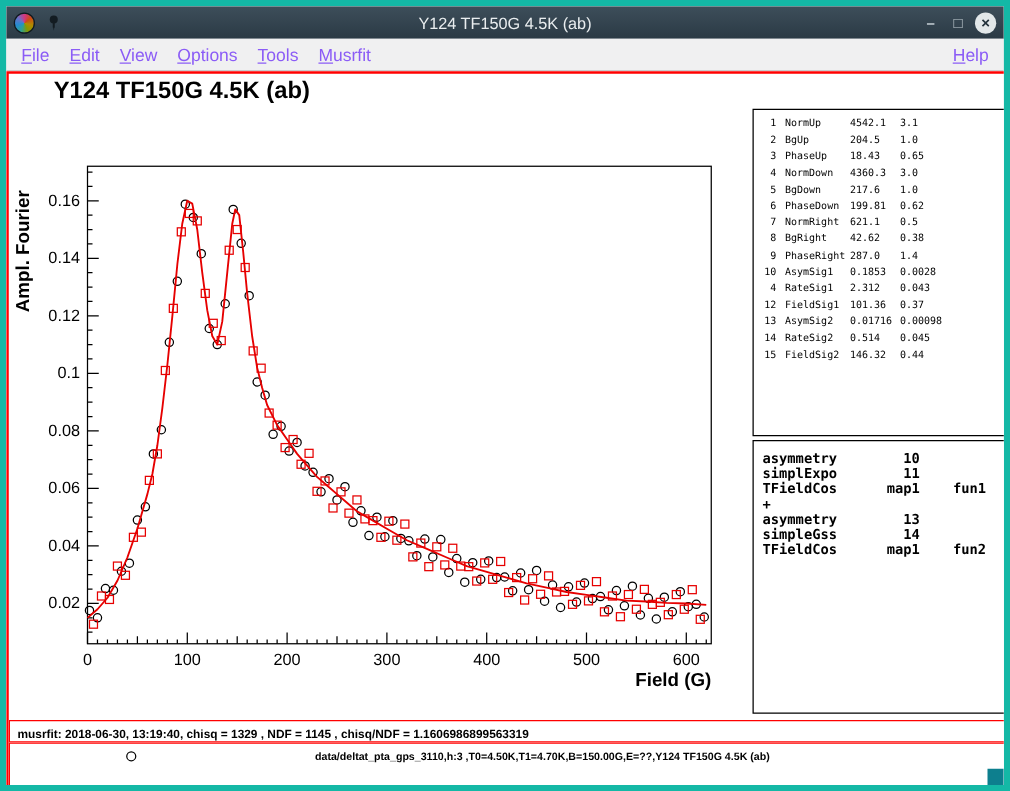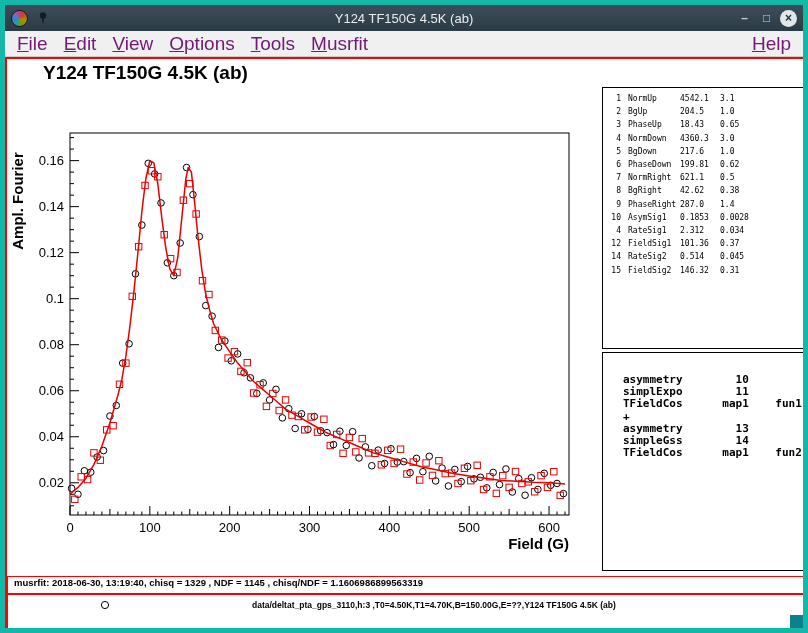--- a/index.html
+++ b/index.html
@@ -13,22 +13,22 @@
               background:conic-gradient(#d33682,#cb4b16,#b58900,#859900,#2aa198,#268bd2,#6c71c4,#d33682);
               border:1px solid #101a20;}
   .tb-pin{margin-left:9px;flex:0 0 auto;}
   .tb-title{position:absolute;left:120px;right:120px;text-align:center;color:#e9edef;font-size:13px;pointer-events:none;}
   .tb-btns{margin-left:auto;display:flex;align-items:center;gap:5px;margin-right:6px;}
   .tb-btn{width:17px;height:17px;display:flex;align-items:center;justify-content:center;
           color:#c3cdd3;font-size:12px;font-weight:bold;cursor:default;}
   .tb-btn.close{background:#e2e7e9;color:#22313b;border-radius:50%;font-size:12px;}
   
   .menubar{position:absolute;top:26px;left:0;width:100%;height:26px;background:#f0f0f1;
-           border-bottom:1px solid #c9cacb;display:flex;align-items:center;font-size:19px;
-           color:#701a75;box-sizing:border-box;padding:0 4px;}
+           border-bottom:1px solid #c9cacb;display:flex;align-items:center;font-size:14px;
+           color:#8b5cf6;box-sizing:border-box;padding:0 4px;}
   .menu-item{padding:3px 8px;}
   .menu-item u{text-decoration:underline;}
   .menu-spacer{flex:1;}
   
   .canvas{position:absolute;top:52px;left:0;width:806px;height:579px;background:#ffffff;
           border:2px solid #ff0000;box-sizing:border-box;}
   .canvas-title{position:absolute;left:36px;top:3px;font-size:19px;font-weight:bold;color:#000;}
   .plot-svg{position:absolute;left:0;top:12px;}
   .tick{font-size:13px;fill:#000;font-family:"Liberation Sans",sans-serif;}
   .axis-title{font-size:15px;font-weight:bold;fill:#000;font-family:"Liberation Sans",sans-serif;}
@@ -36,26 +36,26 @@
   .param-box{position:absolute;left:595px;top:28px;width:206px;height:262px;border:1px solid #000;
              box-sizing:border-box;padding:4px 0 0 4px;font-family:"DejaVu Sans Mono",monospace;
              font-size:8px;line-height:13.2px;color:#000;background:#fff;}
   .param-row{display:flex;}
   .param-row .idx{width:14px;text-align:right;flex:0 0 auto;}
   .param-row .nm{padding-left:7px;width:52px;flex:0 0 auto;}
   .param-row .val{width:40px;flex:0 0 auto;}
   
   .theory-box{position:absolute;left:595px;top:293px;width:206px;height:219px;border:1px solid #000;
               box-sizing:border-box;padding:8px 0 0 7px;background:#fff;}
-  .theory-pre{margin:13px;font-family:"DejaVu Sans Mono",monospace;font-size:11px;font-weight:bold;
+  .theory-pre{margin:0;font-family:"DejaVu Sans Mono",monospace;font-size:11px;font-weight:bold;
               line-height:12.2px;color:#000;}
   .theory-pre.funs{margin-top:10px;}
   
   .stats-strip{position:absolute;left:0;top:517px;width:800px;height:18px;border:1px solid #ff0000;
-               box-sizing:border-box;display:flex;align-items:flex-start;background:#fff;}
+               box-sizing:border-box;display:flex;align-items:flex-end;background:#fff;}
   .stats-line{font-size:9.5px;font-weight:bold;padding-left:6px;color:#000;}
   .legend-strip{position:absolute;left:0;top:535px;width:800px;height:40px;border:1px solid #ff0000;
                 box-sizing:border-box;background:#fff;}
   .legend-row{position:relative;height:20px;}
   .legend-marker{position:absolute;left:90px;top:3px;width:14px;height:14px;}
   .legend-label{position:absolute;left:200px;top:0;line-height:20px;font-size:8.5px;font-weight:bold;color:#000;white-space:nowrap;margin-left:44px;}
   .resize-grip{position:absolute;right:0;bottom:0;width:13px;height:13px;background:#0d7f8e;z-index:5;}
 </style>
 </head>
 <body>
@@ -424,39 +424,45 @@
         <div class="param-row">
           <span class="idx">10</span>
           <span class="nm">AsymSig1</span>
           <span class="val">0.1853</span>
           <span class="err">0.0028</span>
         </div>
         <div class="param-row">
           <span class="idx">4</span>
           <span class="nm">RateSig1</span>
           <span class="val">2.312</span>
-          <span class="err">0.034</span>
+          <span class="err">0.043</span>
         </div>
         <div class="param-row">
           <span class="idx">12</span>
           <span class="nm">FieldSig1</span>
           <span class="val">101.36</span>
           <span class="err">0.37</span>
         </div>
         <div class="param-row">
+          <span class="idx">13</span>
+          <span class="nm">AsymSig2</span>
+          <span class="val">0.01716</span>
+          <span class="err">0.00098</span>
+        </div>
+        <div class="param-row">
           <span class="idx">14</span>
           <span class="nm">RateSig2</span>
           <span class="val">0.514</span>
           <span class="err">0.045</span>
         </div>
         <div class="param-row">
           <span class="idx">15</span>
           <span class="nm">FieldSig2</span>
           <span class="val">146.32</span>
-          <span class="err">0.31</span>
+          <span class="err">0.44</span>
         </div>
       </div>
 
     <div class="theory-box">
       <pre class="theory-pre">asymmetry        10
 simplExpo        11
 TFieldCos      map1    fun1
 +
 asymmetry        13
 simpleGss        14

